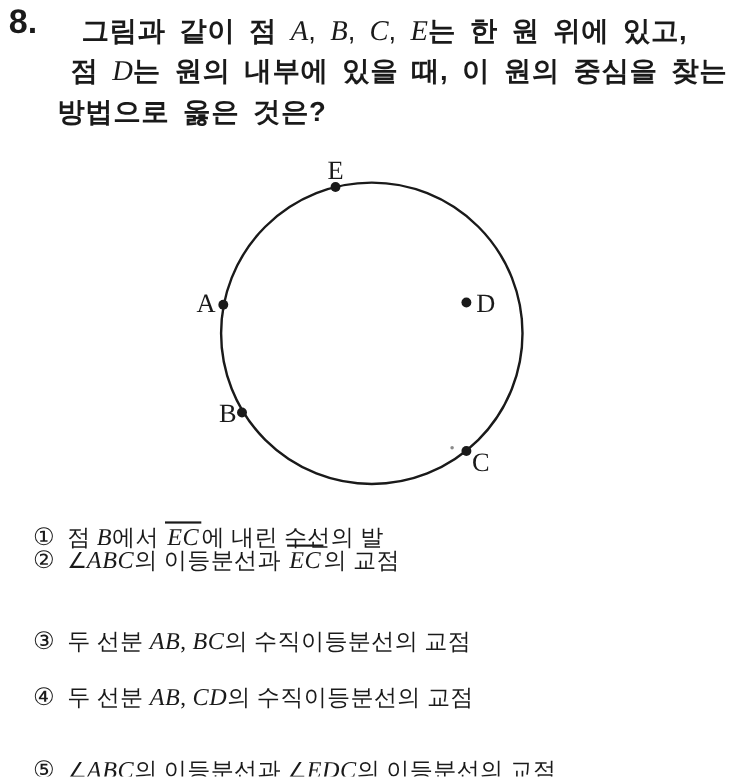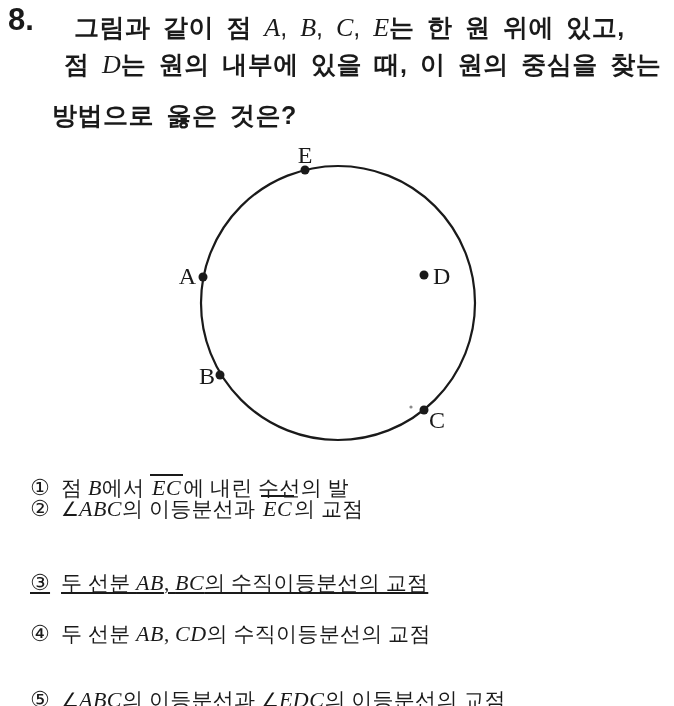--- a/index.html
+++ b/index.html
@@ -13,34 +13,34 @@
     font-family:"Liberation Sans","DejaVu Sans",sans-serif;
     font-weight:700;font-size:31px;
   }
   .q-line{
     position:absolute;white-space:nowrap;
     font-family:"Liberation Sans","DejaVu Sans",sans-serif;
     font-weight:700;font-size:25px;letter-spacing:0.5px;word-spacing:5px;
   }
   #q-line-1{left:74px;top:11px;}
   #q-line-2{left:40px;top:48px;margin-left:24px;}
-  #q-line-3{left:52px;top:99px;}
+  #q-line-3{left:52px;top:85px;}
   .math{
     font-family:"Liberation Serif","DejaVu Serif",serif;
     font-style:italic;font-weight:400;
   }
   .q-line .math{font-size:26px;letter-spacing:0;}
   .plain{font-style:normal;font-weight:400;}
   #circle-diagram{position:absolute;left:150px;top:135px;pointer-events:none;}
   .opt{
     position:absolute;left:30px;white-space:nowrap;
     font-family:"Liberation Serif","DejaVu Serif",serif;
     font-size:21px;letter-spacing:0.3px;
   }
-  #opt-1{top:474px;} #opt-2{top:495px;} #opt-3{top:569px;text-decoration:underline;}
+  #opt-1{top:474px;} #opt-2{top:495px;} #opt-3{top:569px;}
   #opt-4{top:620px;} #opt-5{top:686px;}
   .opt .num{
     font-family:"DejaVu Sans","Liberation Sans",sans-serif;
     font-size:22px;margin-right:11px;
   }
   .opt .math{font-size:22px;letter-spacing:0.5px;}
   .ang{
     font-family:"DejaVu Sans","Liberation Sans",sans-serif;
     font-style:normal;font-size:20px;letter-spacing:0;
   }

